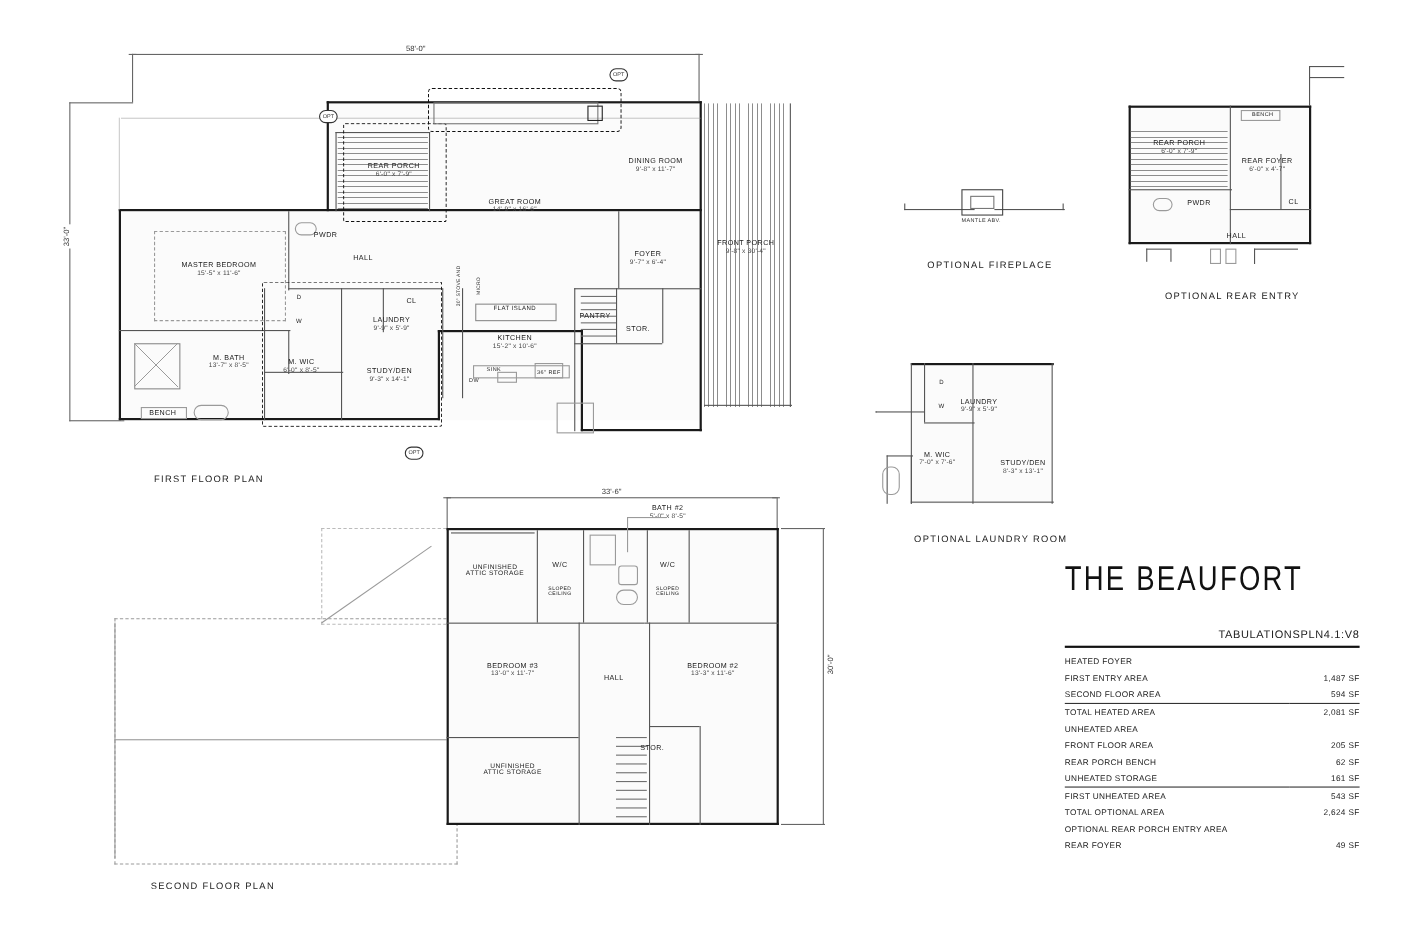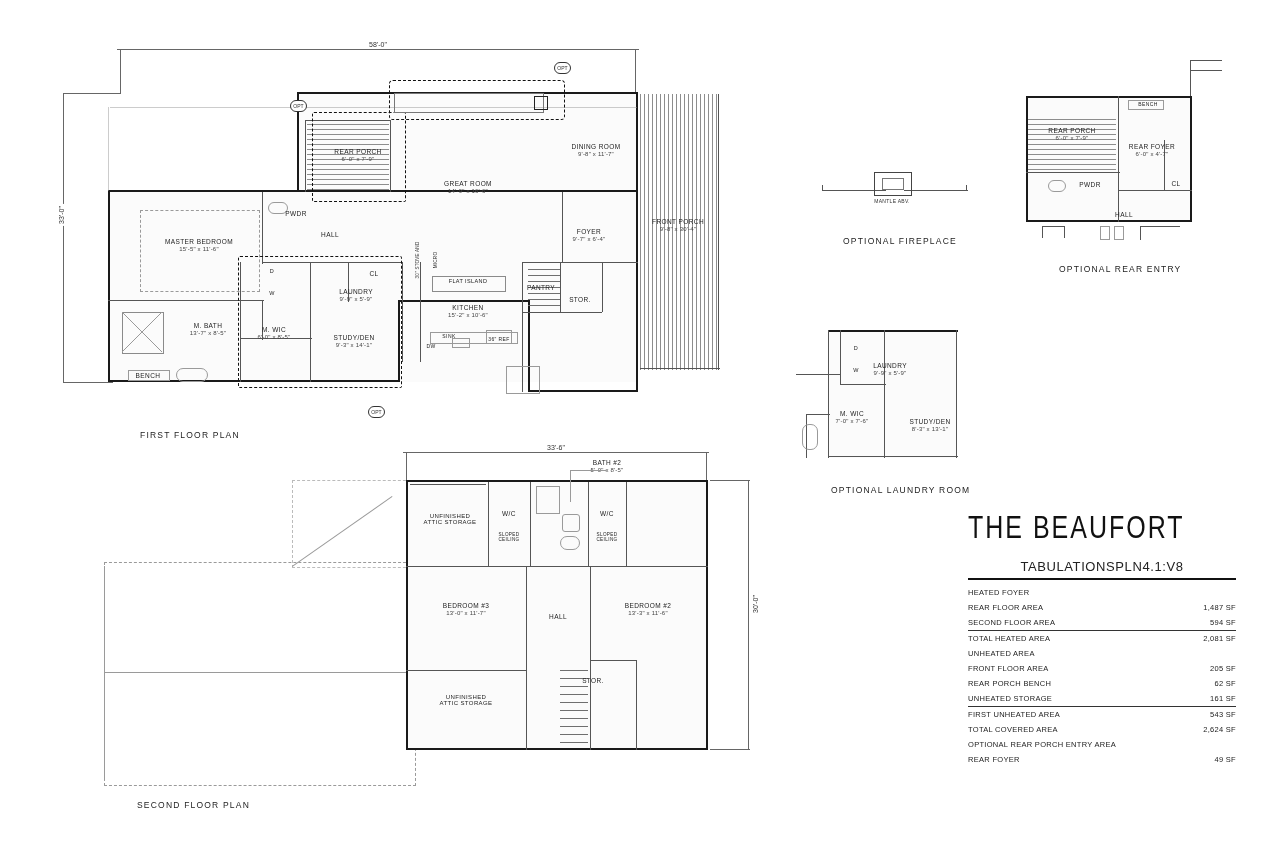--- a/index.html
+++ b/index.html
@@ -26,22 +26,22 @@
            writing-mode:vertical-rl;transform:rotate(180deg) translateY(50%);}
   .tick{position:absolute;width:7px;height:1px;background:#666;}
   .porchhatch{position:absolute;background:repeating-linear-gradient(90deg,#8d8d8d 0 .7px,transparent .7px 4px);}
   .porchhatch.h{background:repeating-linear-gradient(0deg,#8d8d8d 0 .7px,transparent .7px 5px);}
   .fill{position:absolute;background:#fbfbfb;}
   .lt{position:absolute;background:#cfcfcf;}
   
   #titleblock{position:absolute;left:968px;top:516px;width:268px;}
   .brand{font-family:"Liberation Sans",sans-serif;font-size:25px;letter-spacing:2px;
          font-weight:400;color:#111;transform:scaleY(1.25);transform-origin:left bottom;}
-  .tabrow{display:flex;justify-content:center;font-size:13px;letter-spacing:.6px;
-          color:#222;margin-top:14px;}
+  .tabrow{display:flex;justify-content:flex-end;font-size:10px;letter-spacing:.6px;
+          color:#222;margin-top:27px;}
   .rule{height:1.6px;background:#111;margin-top:4px;}
   table.tab{width:100%;border-collapse:collapse;font-size:7.5px;color:#222;margin-top:5px;}
   table.tab td{padding:3px 0;vertical-align:top;letter-spacing:.3px;}
   td.val{text-align:right;width:64px;}
   .i0{padding-left:0px}.i2{padding-left:22px}.i3{padding-left:34px}
   .sep{border-top:.8px solid #333;}
   .stair{position:absolute;}
   .stair div{position:absolute;background:#6f6f6f;height:.8px;left:0;right:0;}
 </style>
 </head>
@@ -444,21 +444,21 @@
       <span>PLN4.1:V8</span>
     </div>
     <div class="rule"></div>
     <table class="tab">
         <tbody id="tabbody">
           <tr>
             <td class="i0">HEATED FOYER</td>
             <td class="val"></td>
           </tr>
           <tr>
-            <td class="i2">REAR FLOOR AREA</td>
+            <td class="i2">FIRST ENTRY AREA</td>
             <td class="val">1,487 SF</td>
           </tr>
           <tr>
             <td class="i2">SECOND FLOOR AREA</td>
             <td class="val">594 SF</td>
           </tr>
           <tr>
             <td class="i3 sep">TOTAL HEATED AREA</td>
             <td class="val sep">2,081 SF</td>
           </tr>
@@ -476,21 +476,21 @@
           </tr>
           <tr>
             <td class="i2">UNHEATED STORAGE</td>
             <td class="val">161 SF</td>
           </tr>
           <tr>
             <td class="i3 sep">FIRST UNHEATED AREA</td>
             <td class="val sep">543 SF</td>
           </tr>
           <tr>
-            <td class="i0">TOTAL COVERED AREA</td>
+            <td class="i0">TOTAL OPTIONAL AREA</td>
             <td class="val">2,624 SF</td>
           </tr>
           <tr>
             <td class="i0">OPTIONAL REAR PORCH ENTRY AREA</td>
             <td class="val"></td>
           </tr>
           <tr>
             <td class="i2">REAR FOYER</td>
             <td class="val">49 SF</td>
           </tr>

